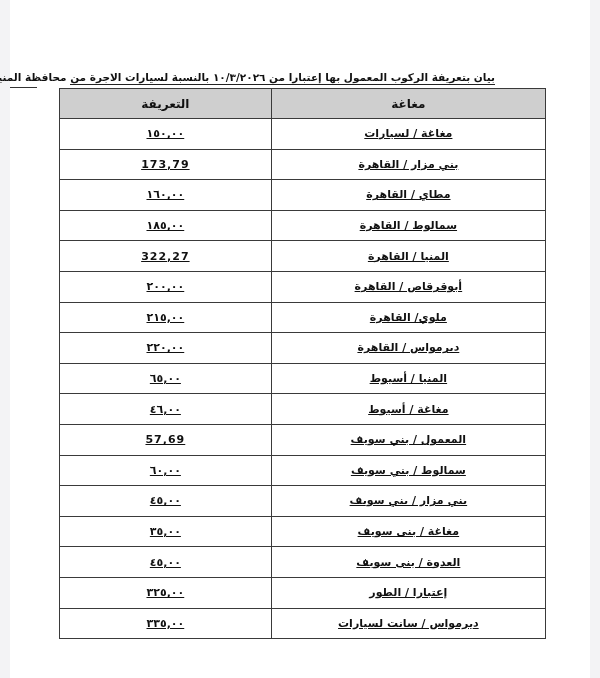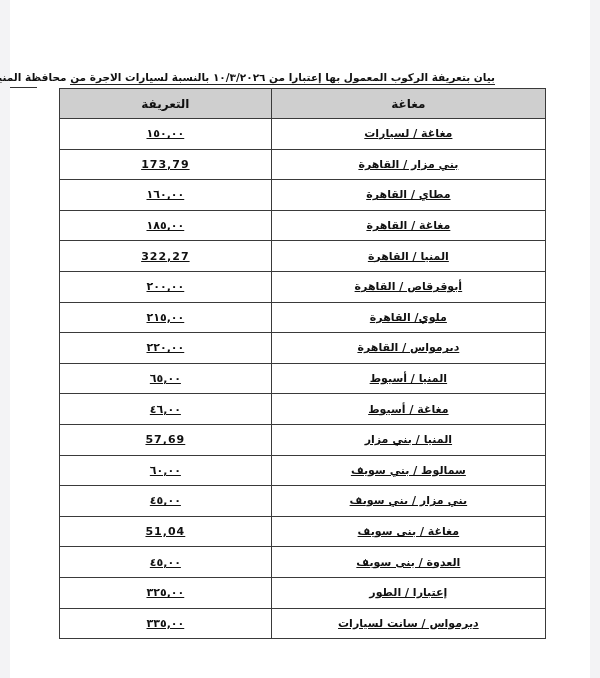--- a/index.html
+++ b/index.html
@@ -66,21 +66,21 @@
       </tr>
       <tr>
         <td class="route">بني مزار / القاهرة</td>
         <td class="fare">173,79</td>
       </tr>
       <tr>
         <td class="route">مطاي / القاهرة</td>
         <td class="fare">١٦٠,٠٠</td>
       </tr>
       <tr>
-        <td class="route">مغاغة / القاهرة</td>
+        <td class="route">سمالوط / القاهرة</td>
         <td class="fare">١٨٥,٠٠</td>
       </tr>
       <tr>
         <td class="route">المنيا / القاهرة</td>
         <td class="fare">322,27</td>
       </tr>
       <tr>
         <td class="route">أبوقرقاص / القاهرة</td>
         <td class="fare">٢٠٠,٠٠</td>
       </tr>
@@ -94,34 +94,34 @@
       </tr>
       <tr>
         <td class="route">المنيا / أسيوط</td>
         <td class="fare">٦٥,٠٠</td>
       </tr>
       <tr>
         <td class="route">مغاغة / أسيوط</td>
         <td class="fare">٤٦,٠٠</td>
       </tr>
       <tr>
-        <td class="route">المنيا / بني مزار</td>
+        <td class="route">المعمول / بني سويف</td>
         <td class="fare">57,69</td>
       </tr>
       <tr>
         <td class="route">سمالوط / بني سويف</td>
         <td class="fare">٦٠,٠٠</td>
       </tr>
       <tr>
         <td class="route">بني مزار / بني سويف</td>
         <td class="fare">٤٥,٠٠</td>
       </tr>
       <tr>
         <td class="route">مغاغة / بنى سويف</td>
-        <td class="fare">51,04</td>
+        <td class="fare">٣٥,٠٠</td>
       </tr>
       <tr>
         <td class="route">العدوة / بنى سويف</td>
         <td class="fare">٤٥,٠٠</td>
       </tr>
       <tr>
         <td class="route">إعتبارا / الطور</td>
         <td class="fare">٣٢٥,٠٠</td>
       </tr>
       <tr>

